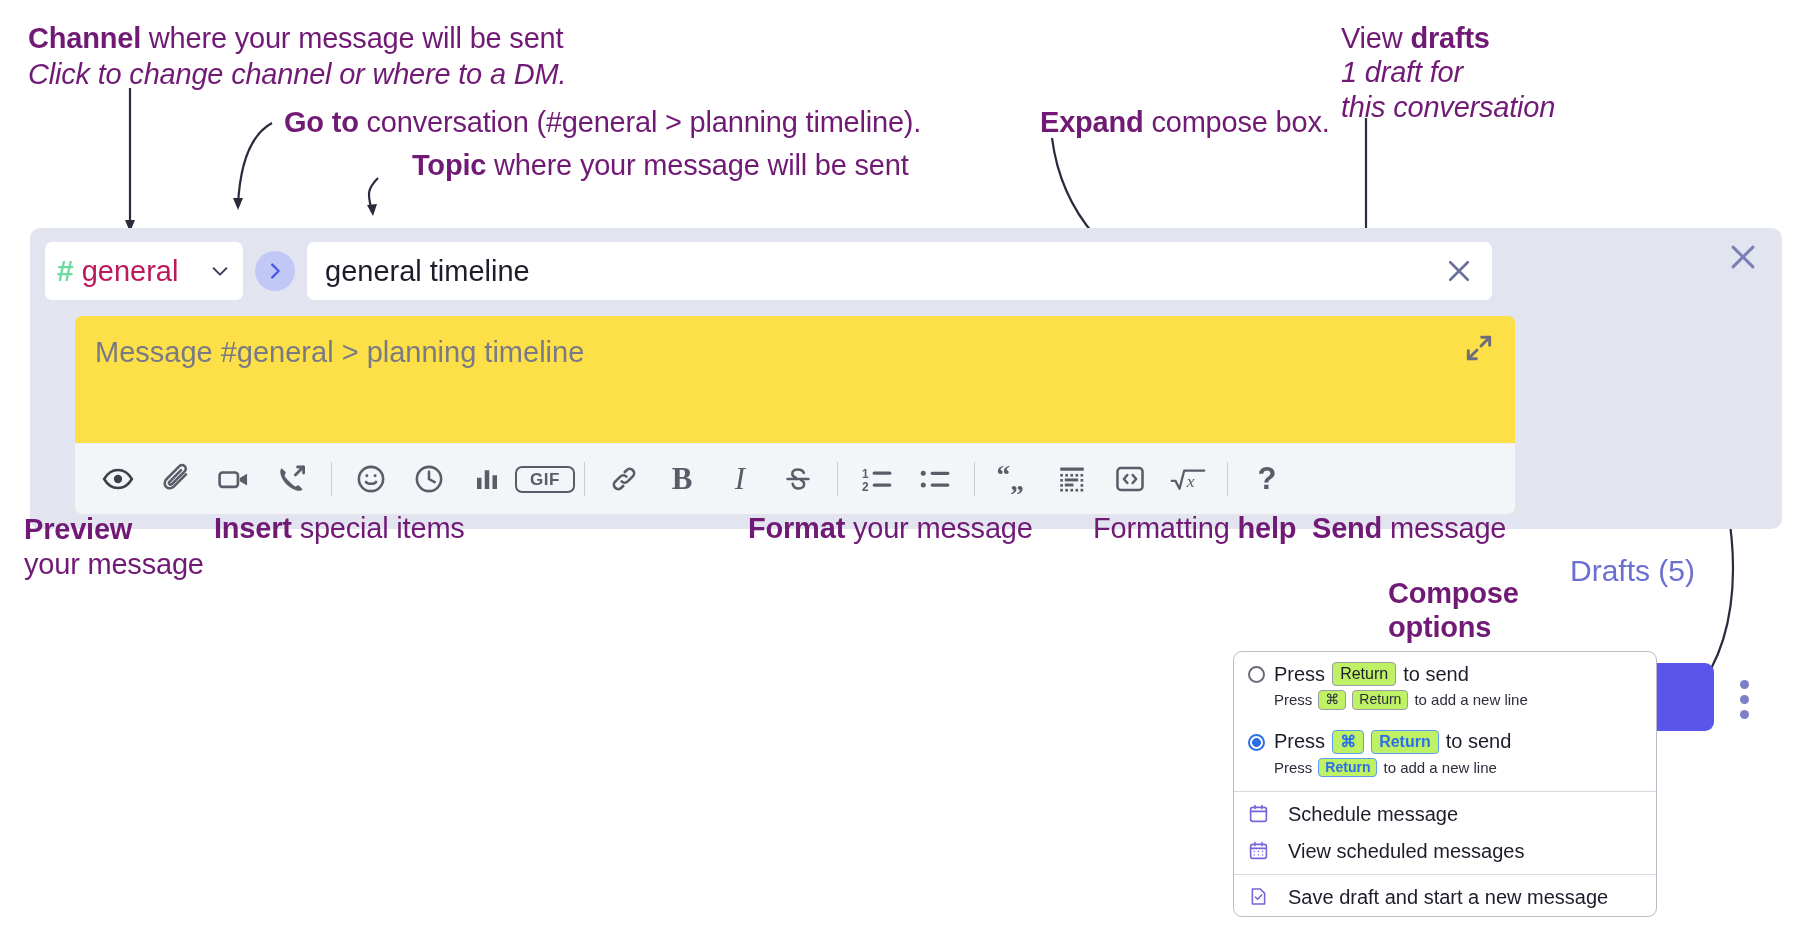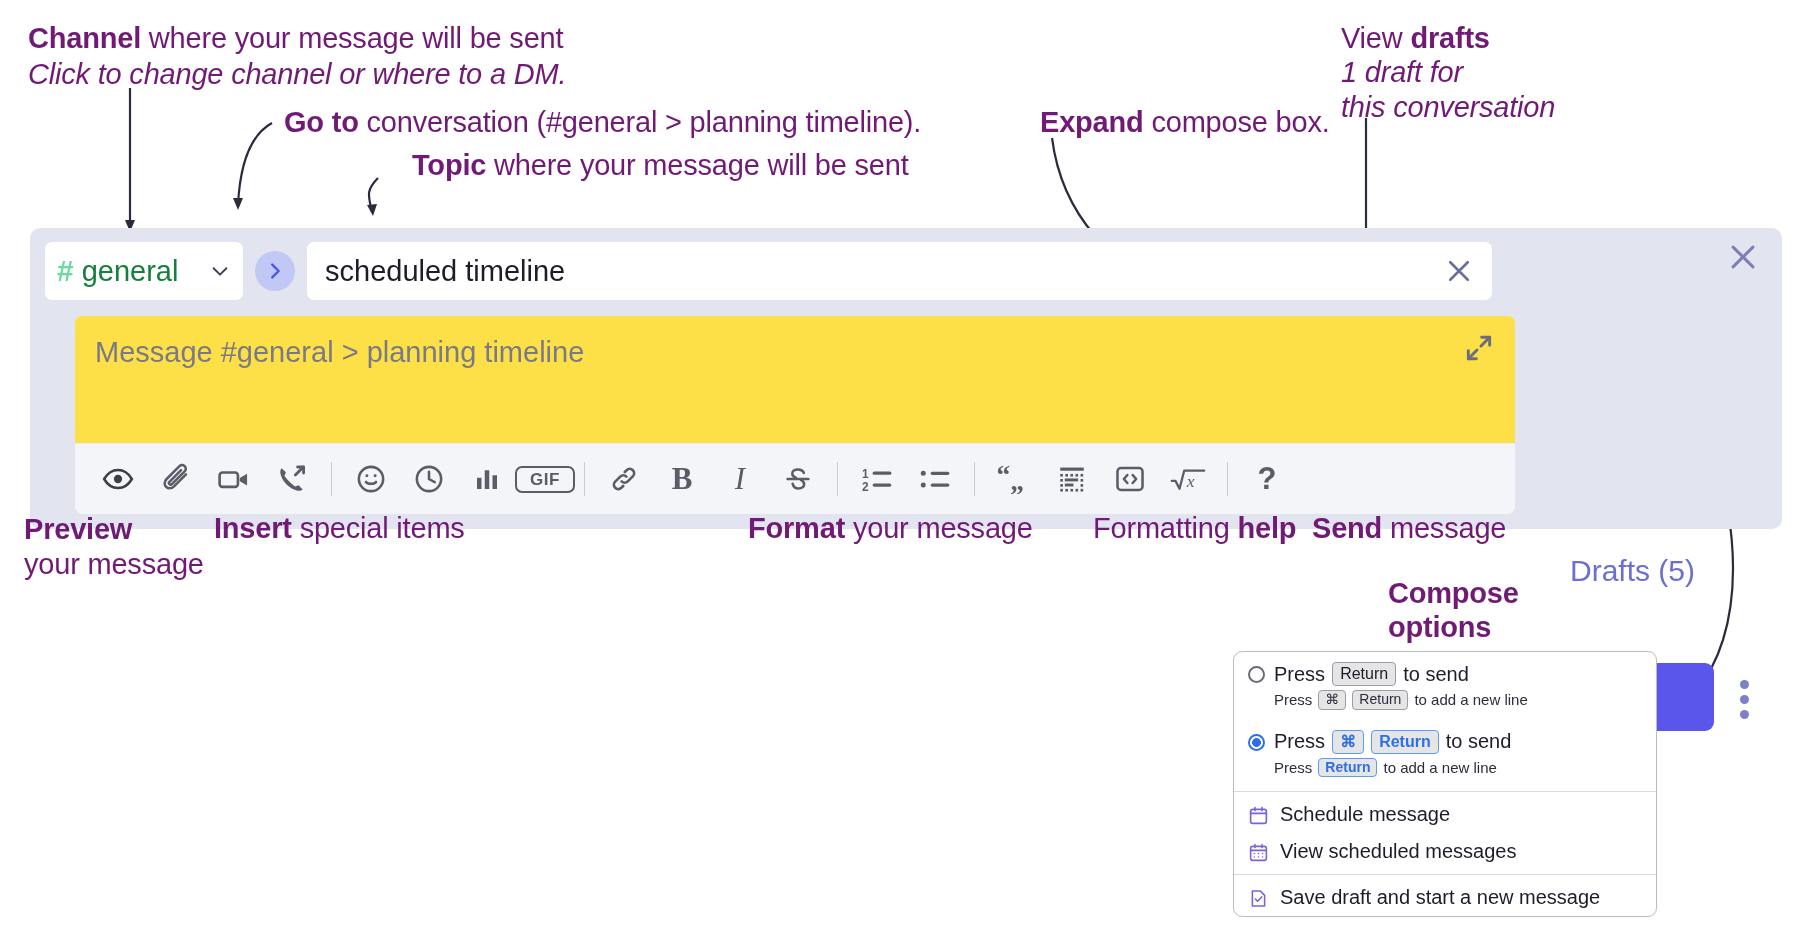--- a/index.html
+++ b/index.html
@@ -53,21 +53,21 @@
     border-radius:7px;
     display:flex;align-items:center;
     padding:0 12px;
     box-sizing:border-box;
     gap:8px;
     cursor:pointer;
   }
   .hash{
     color:#6ddaa0;font-weight:800;font-size:30px;line-height:1;
   }
-  .chan-name{font-size:29px;color:#15803d;}
+  .chan-name{font-size:29px;color:#be185d;}
   .chev{margin-left:auto;color:#3c3c52;font-size:20px;}
   .goto-btn{
     width:40px;height:40px;border-radius:50%;
     background:#c2c8f5;
     display:flex;align-items:center;justify-content:center;
     margin:0 12px;
     cursor:pointer;
     color:#4a56e8;
     font-size:26px; font-weight:700;
   }
@@ -170,27 +170,27 @@
   .radio.on{border-color:#2d6fe8;background:radial-gradient(circle,#2d6fe8 0 45%,#fff 50% 100%);}
   .opt-main{font-size:20px;display:flex;align-items:center;gap:7px;flex-wrap:wrap;}
   .sub{
     font-size:15px;color:#2c2c3a;
     padding:2px 14px 10px 40px;
     display:flex;align-items:center;gap:6px;
   }
   .key{
     border:1px solid #9a9ca8;border-radius:4px;
     padding:1px 7px;font-size:16px;line-height:1.25;
-    display:inline-block;background:#e5e5e5;
+    display:inline-block;background:#bef264;
   }
   .sub .key{font-size:14px;padding:0px 6px;}
   .key.blue{border-color:#5b9bf5;color:#2d6fe8;font-weight:600;}
   .divider{height:1px;background:#d8dae2;margin:4px 0;}
   .mrow{
-    display:flex;align-items:flex-end;gap:11px;
+    display:flex;align-items:flex-start;gap:19px;
     padding:7px 14px;font-size:20px;cursor:pointer;
   }
   .mrow .ic{width:21px;height:21px;color:#7a62d8;flex:none;}
 
   svg{display:block;}
 </style>
 </head>
 <body>
 
 <svg id="connectors" viewBox="0 0 1814 944">
@@ -275,21 +275,21 @@
       </span>
     </div>
 
     <div class="goto-btn">
       <svg viewBox="0 0 24 24" width="22" height="22" fill="none" stroke="currentColor" stroke-width="2.6" stroke-linecap="round" stroke-linejoin="round">
           <path d="M9 5 L16 12 L9 19"></path>
         </svg>
     </div>
 
     <div class="topic-box">
-      <span class="topic-val">scheduled timeline</span>
+      <span class="topic-val">general timeline</span>
       <span class="topic-clear">
         <svg viewBox="0 0 24 24" width="30" height="30" fill="none" stroke="currentColor" stroke-width="2.1" stroke-linecap="round">
             <path d="M5 5 L19 19 M19 5 L5 19"></path>
           </svg>
       </span>
     </div>
   </div>
 
   <div class="msgbox">
     <div class="placeholder">Message #general &gt; planning timeline</div>

